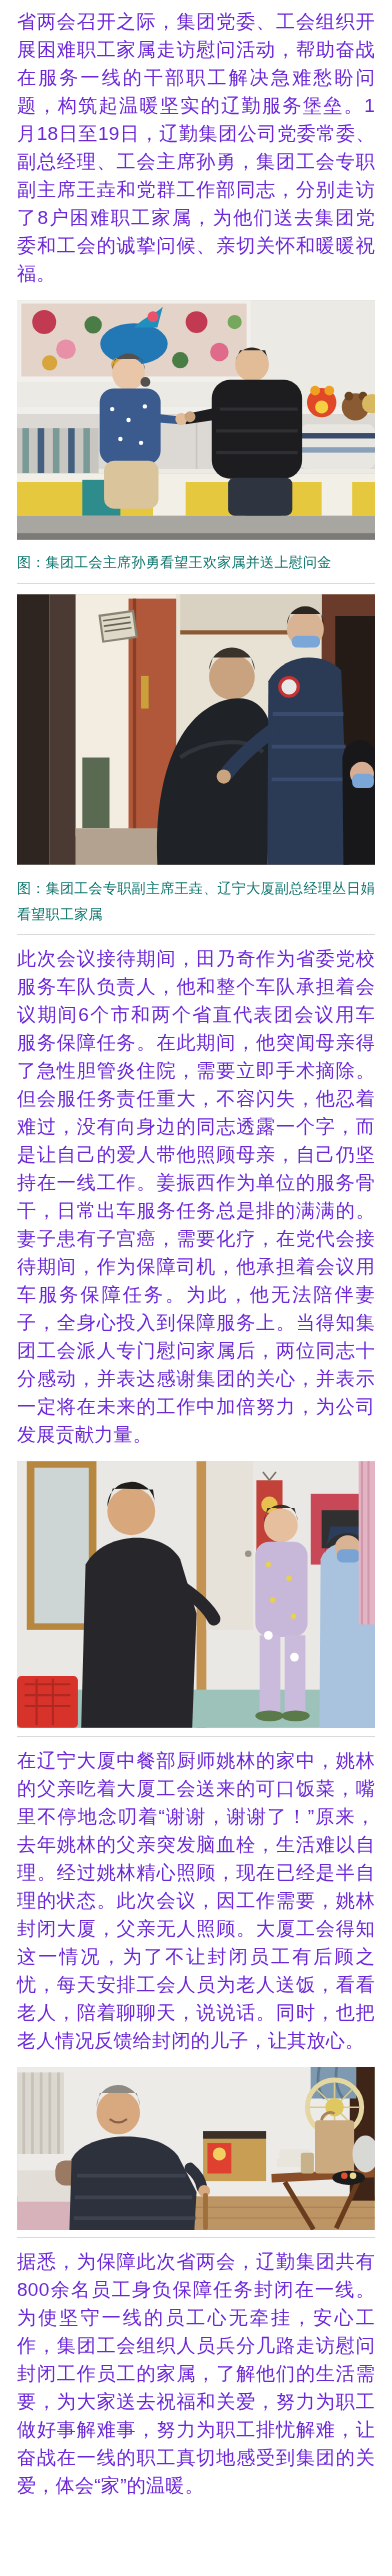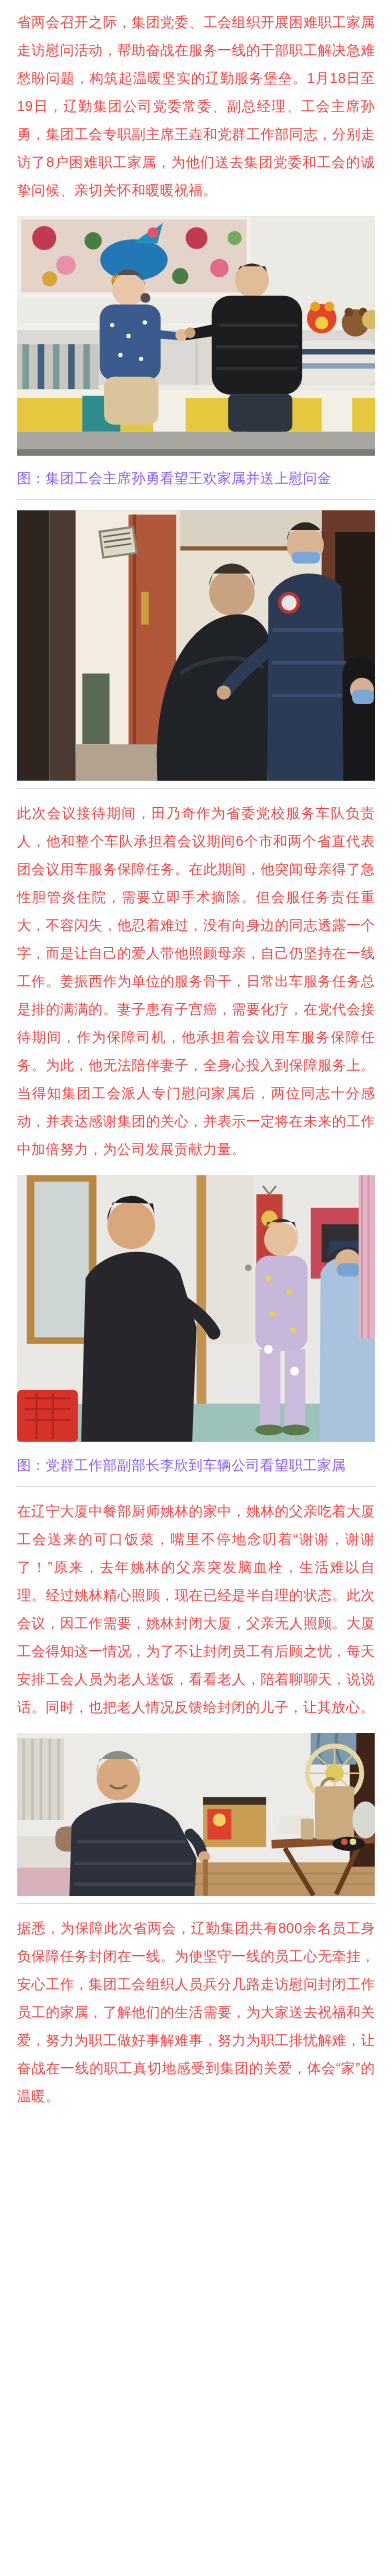--- a/index.html
+++ b/index.html
@@ -1,25 +1,25 @@
 <!DOCTYPE html>
 <html style="font-size:8.7px"><head>
 <meta charset="utf-8">
 <style>
   html,body{margin:0;padding:0;background:#ffffff;}
   .page{width:392px;min-height:2576px;margin:0 auto;background:#fff;
         font-family:"Liberation Sans","DejaVu Sans",sans-serif;box-sizing:border-box;}
   .content{padding:0 17px;}
-  p.body-text{font-size:14px;line-height:28px;color:#ef4444;text-align:justify;
+  p.body-text{font-size:19px;line-height:28px;color:#6d28d9;text-align:justify;
               letter-spacing:0.3px;margin:10px 0 12px 0;word-break:break-all;}
   p.body-text.first{margin-top:7.6px;}
   figure{margin:9.8px 0 0 0;padding:0;}
   .photo{width:358px;overflow:hidden;display:block;background:#ddd;}
   .photo svg{display:block;}
-  figcaption{font-size:14px;line-height:26px;color:#8b5cf6;margin-top:9.8px;
+  figcaption{font-size:14px;line-height:26px;color:#0f766e;margin-top:9.8px;
              letter-spacing:0.3px;text-align:justify;word-break:break-all;}
   hr.rule{border:none;border-top:0.5px solid #dadada;margin:7.6px 0 3.3px 0;}
 </style>
 </head>
 <body>
 
 <div class="page">
   <div class="content">
 
     <p class="body-text first">省两会召开之际，集团党委、工会组织开展困难职工家属走访慰问活动，帮助奋战在服务一线的干部职工解决急难愁盼问题，构筑起温暖坚实的辽勤服务堡垒。1月18日至19日，辽勤集团公司党委常委、副总经理、工会主席孙勇，集团工会专职副主席王垚和党群工作部同志，分别走访了8户困难职工家属，为他们送去集团党委和工会的诚挚问候、亲切关怀和暖暖祝福。</p>
@@ -143,20 +143,21 @@
           <circle cx="500" cy="170" r="17" fill="#e8e8e8" stroke="#c23434" stroke-width="6"></circle>
           <path d="M470 250 C430 280 400 310 385 330" stroke="#2b3a55" stroke-width="26" fill="none" stroke-linecap="round"></path>
           <circle cx="380" cy="335" r="13" fill="#caa37f"></circle>
 
           <path d="M600 497 L598 300 C604 262 650 256 658 292 L658 497 Z" fill="#18181a"></path>
           <circle cx="634" cy="330" r="22" fill="#d8ae92"></circle>
           <rect x="616" y="330" width="40" height="26" rx="10" fill="#7aa6d8"></rect>
           <path d="M606 318 A30 30 0 0 1 658 310 L658 282 L610 290 Z" fill="#18181a"></path>
         </svg>
       </div>
+      <figcaption>图：集团工会专职副主席王垚、辽宁大厦副总经理丛日娟看望职工家属</figcaption>
     </figure>
     <hr class="rule">
 
     <p class="body-text">此次会议接待期间，田乃奇作为省委党校服务车队负责人，他和整个车队承担着会议期间6个市和两个省直代表团会议用车服务保障任务。在此期间，他突闻母亲得了急性胆管炎住院，需要立即手术摘除。但会服任务责任重大，不容闪失，他忍着难过，没有向身边的同志透露一个字，而是让自己的爱人带他照顾母亲，自己仍坚持在一线工作。姜振西作为单位的服务骨干，日常出车服务任务总是排的满满的。妻子患有子宫癌，需要化疗，在党代会接待期间，作为保障司机，他承担着会议用车服务保障任务。为此，他无法陪伴妻子，全身心投入到保障服务上。当得知集团工会派人专门慰问家属后，两位同志十分感动，并表达感谢集团的关心，并表示一定将在未来的工作中加倍努力，为公司发展贡献力量。</p>
 
     <figure>
       <div class="photo">
         <svg width="358" height="267" viewBox="0 0 658 490" xmlns="http://www.w3.org/2000/svg">
           <rect width="658" height="490" fill="#eae8e4"></rect>
 
@@ -200,21 +201,20 @@
 
           <path d="M556 490 L558 180 C572 140 640 138 654 178 L658 200 L658 490 Z" fill="#a9c3de"></path>
           <path d="M566 170 A40 36 0 0 1 648 168 L640 120 L576 120 Z" fill="#2b3d5a"></path>
           <circle cx="608" cy="160" r="24" fill="#d9b494"></circle>
           <rect x="588" y="162" width="42" height="24" rx="10" fill="#78a3d4"></rect>
 
           <rect x="628" y="0" width="30" height="300" fill="#e3b5c4"></rect>
           <path d="M634 0 v300 M646 0 v300" stroke="#d198ac" stroke-width="4"></path>
         </svg>
       </div>
-      <figcaption>图：党群工作部副部长李欣到车辆公司看望职工家属</figcaption>
     </figure>
     <hr class="rule">
 
     <p class="body-text">在辽宁大厦中餐部厨师姚林的家中，姚林的父亲吃着大厦工会送来的可口饭菜，嘴里不停地念叨着“谢谢，谢谢了！”原来，去年姚林的父亲突发脑血栓，生活难以自理。经过姚林精心照顾，现在已经是半自理的状态。此次会议，因工作需要，姚林封闭大厦，父亲无人照顾。大厦工会得知这一情况，为了不让封闭员工有后顾之忧，每天安排工会人员为老人送饭，看看老人，陪着聊聊天，说说话。同时，也把老人情况反馈给封闭的儿子，让其放心。</p>
 
     <figure>
       <div class="photo">
         <svg width="358" height="163" viewBox="0 0 658 300" xmlns="http://www.w3.org/2000/svg">
           <rect width="658" height="300" fill="#edebe7"></rect>
 

